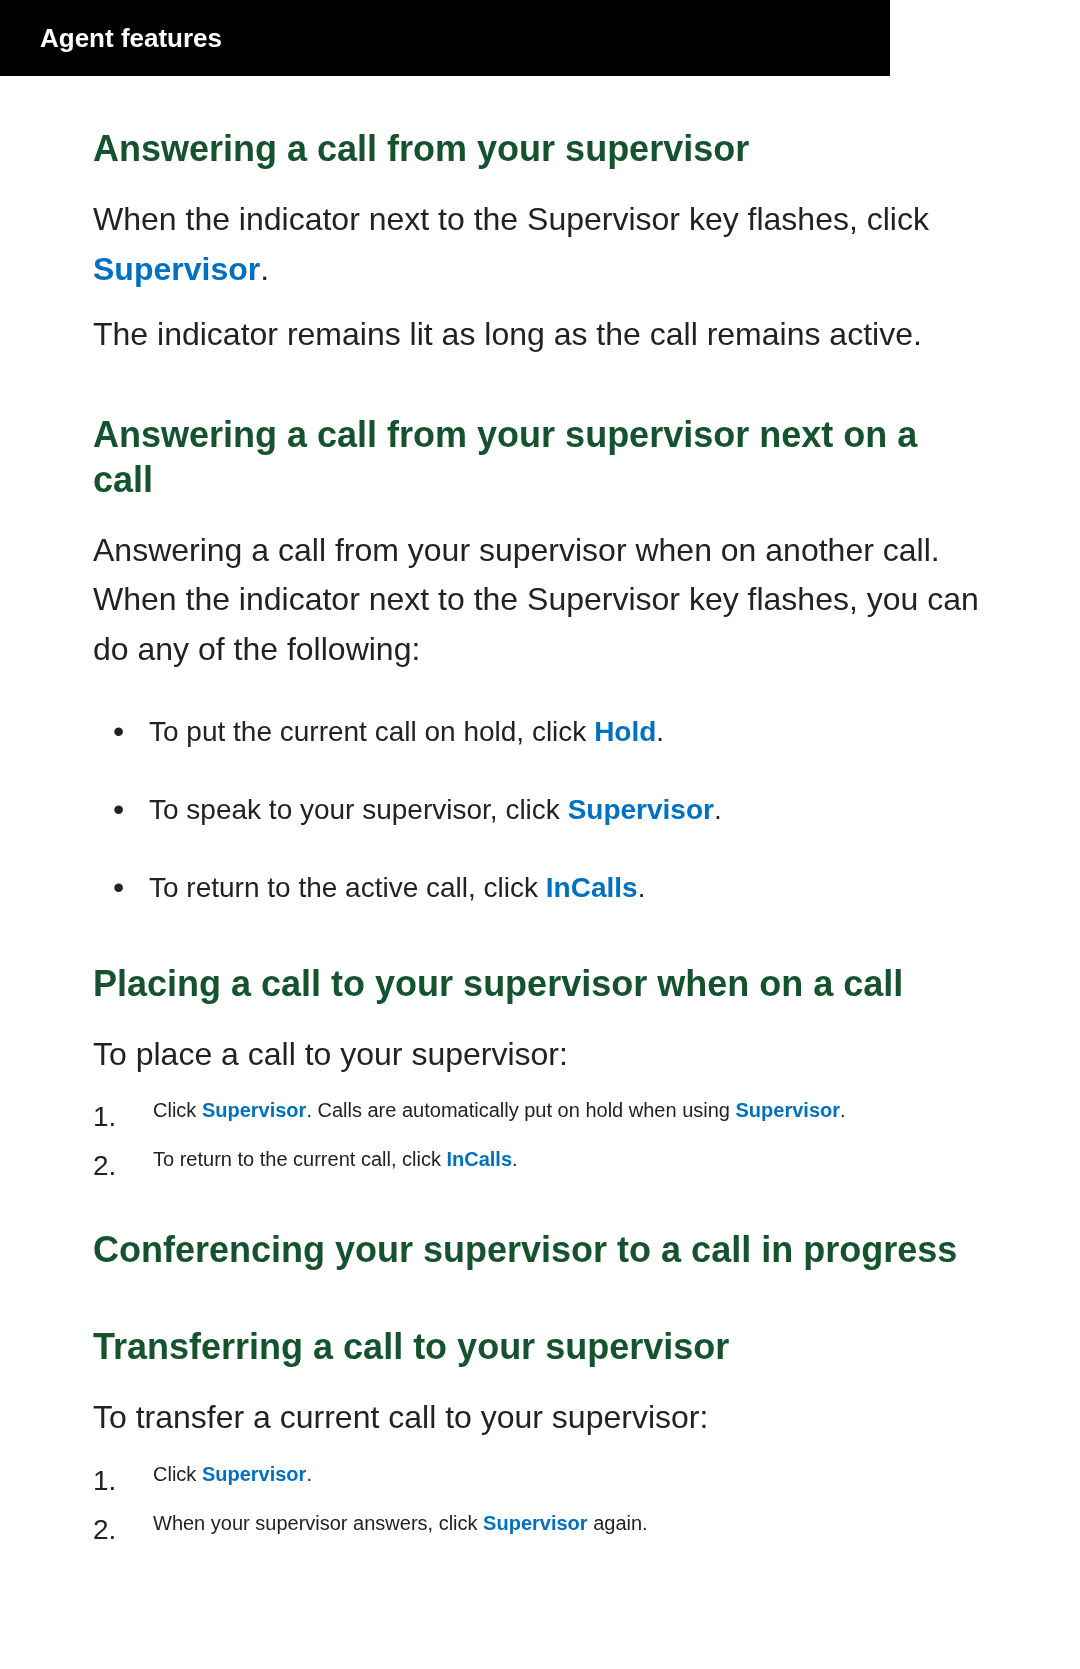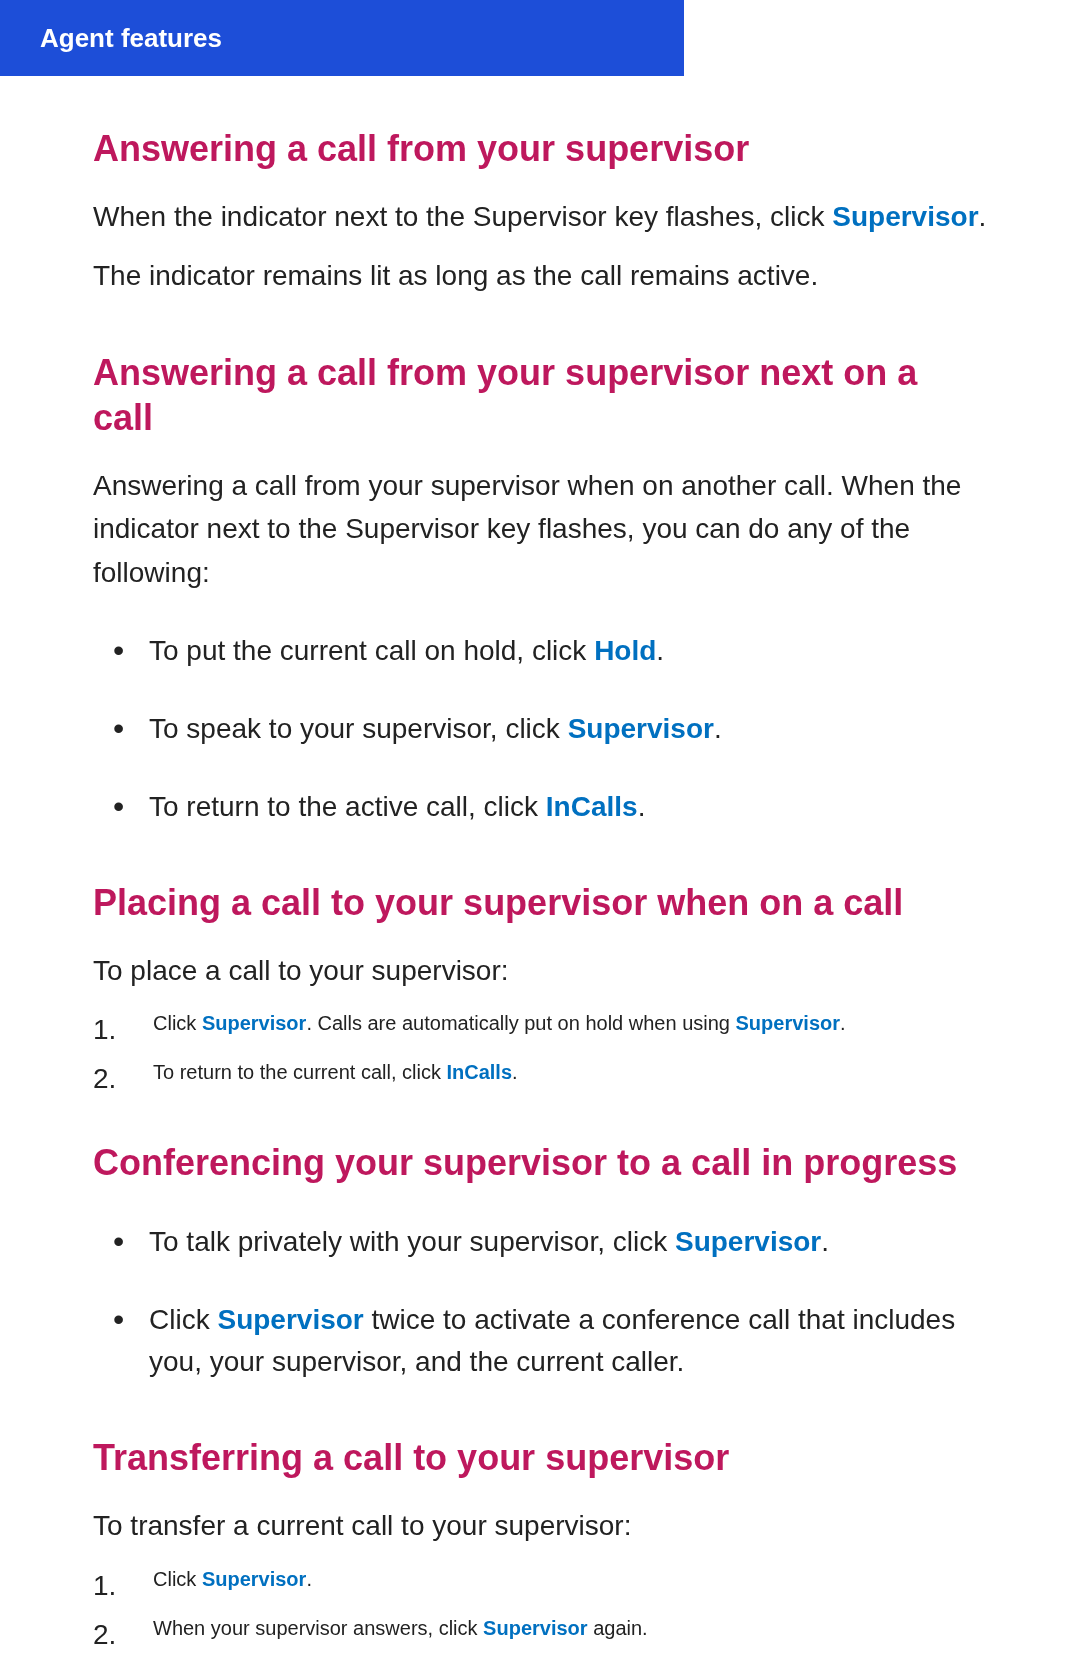--- a/index.html
+++ b/index.html
@@ -12,50 +12,50 @@
       width: 1080px;
       min-height: 1669px;
       background: #ffffff;
       font-family: Arial, sans-serif;
       font-size: 28px;
       color: #222222;
       position: relative;
     }
 
     .header-bar {
-      background: #1d4ed8;
-      width: 684px;
+      background: #000000;
+      width: 890px;
       padding: 22px 40px;
       margin-bottom: 50px;
     }
 
     .header-bar span {
       color: #ffffff;
       font-weight: bold;
       font-size: 26px;
     }
 
     .content {
       padding: 0 93px 100px 93px;
     }
 
     .section {
       margin-bottom: 52px;
     }
 
     .section-title {
-      color: #be185d;
+      color: #14532d;
       font-size: 36px;
       font-weight: bold;
       margin-bottom: 24px;
       line-height: 1.25;
     }
 
     .section-body {
-      font-size: 28px;
+      font-size: 32px;
       color: #222;
       line-height: 1.55;
       margin-bottom: 16px;
     }
 
     .link {
       color: #0070c0;
       font-weight: bold;
       text-decoration: none;
     }
@@ -155,28 +155,20 @@
         Click <a class="link">Supervisor</a>. Calls are automatically put on hold when using <a class="link">Supervisor</a>.
       </li>
       <li>
         To return to the current call, click <a class="link">InCalls</a>.
       </li>
     </ol>
   </div>
 
   <div class="section">
     <div class="section-title">Conferencing your supervisor to a call in progress</div>
-    <ul class="bullet-list">
-      <li>
-        To talk privately with your supervisor, click <a class="link">Supervisor</a>.
-      </li>
-      <li>
-        Click <a class="link">Supervisor</a> twice to activate a conference call that includes you, your supervisor, and the current caller.
-      </li>
-    </ul>
   </div>
 
   <div class="section">
     <div class="section-title">Transferring a call to your supervisor</div>
     <p class="section-body">
       To transfer a current call to your supervisor:
     </p>
     <ol class="numbered-list">
       <li>
         Click <a class="link">Supervisor</a>.

